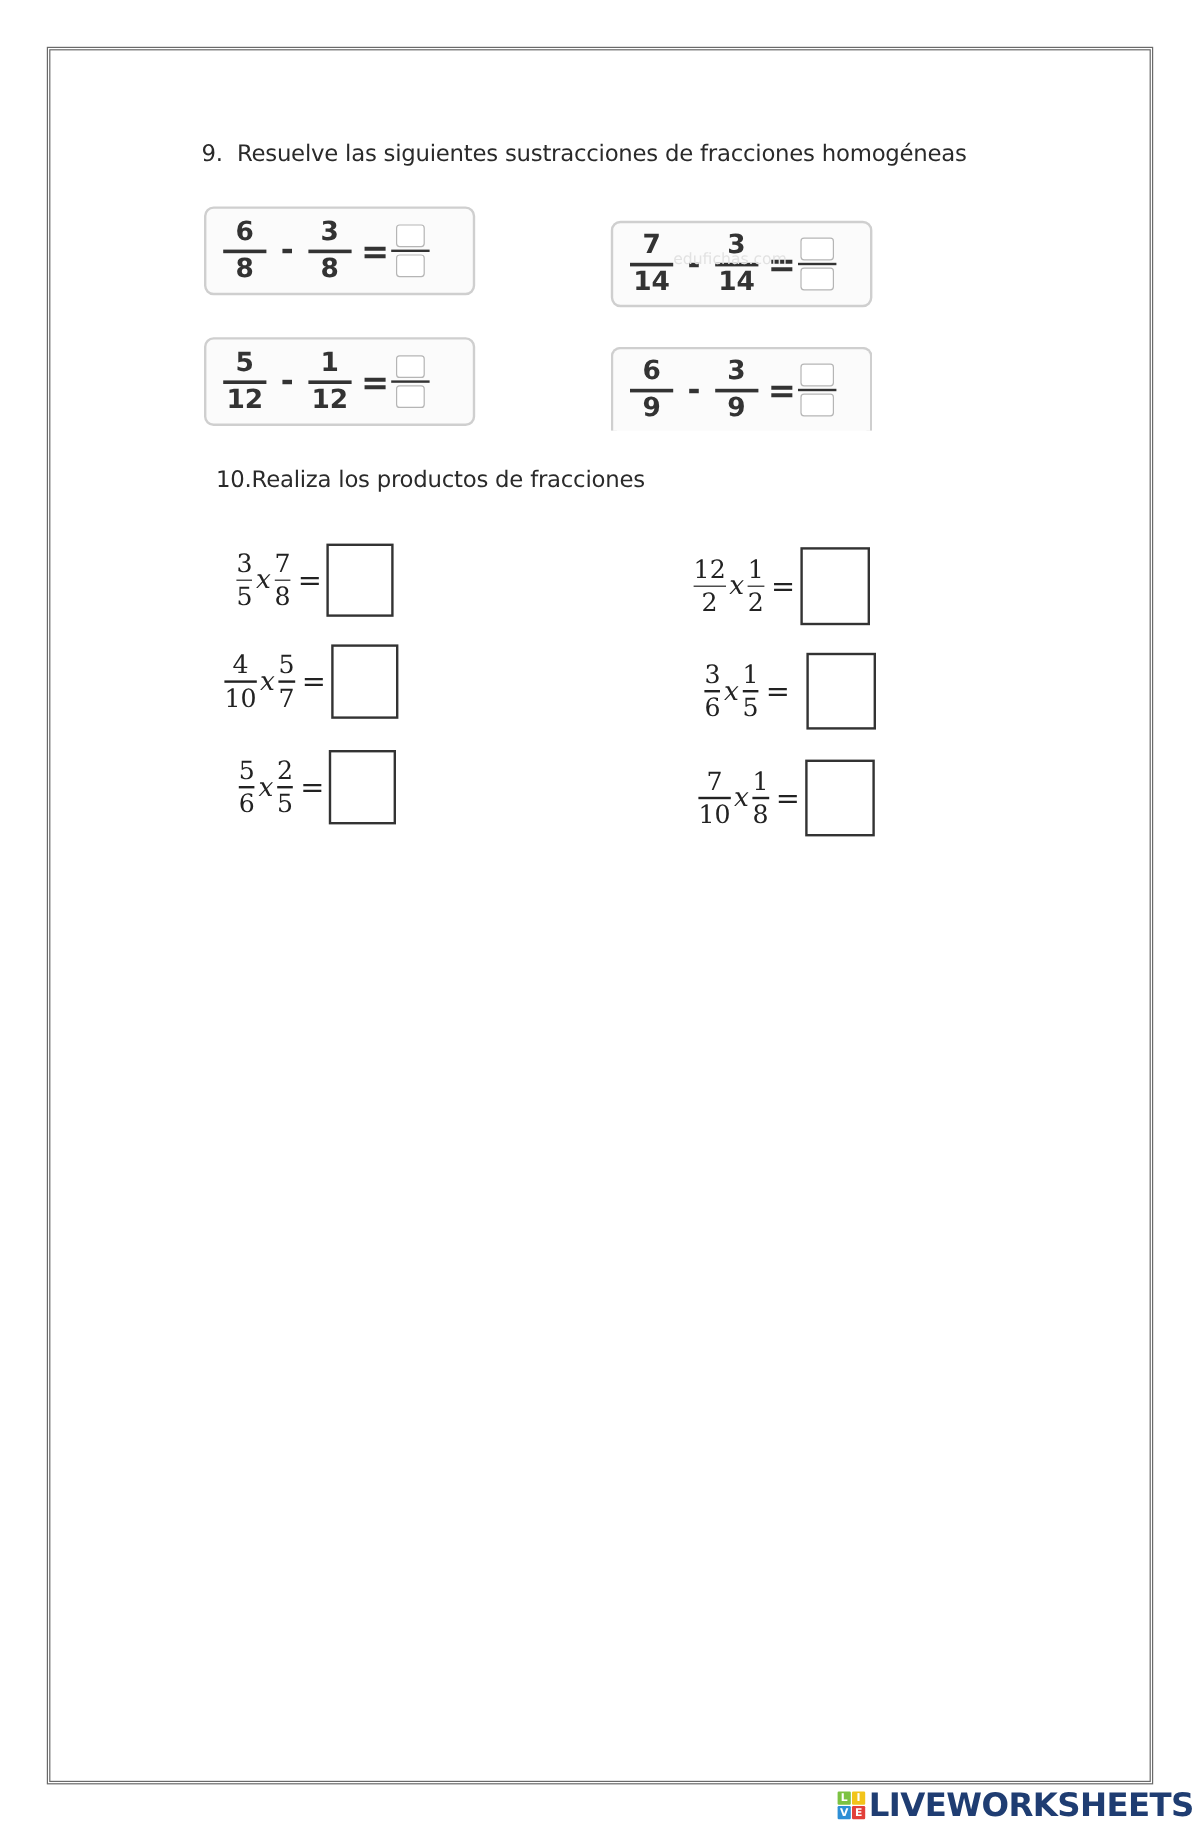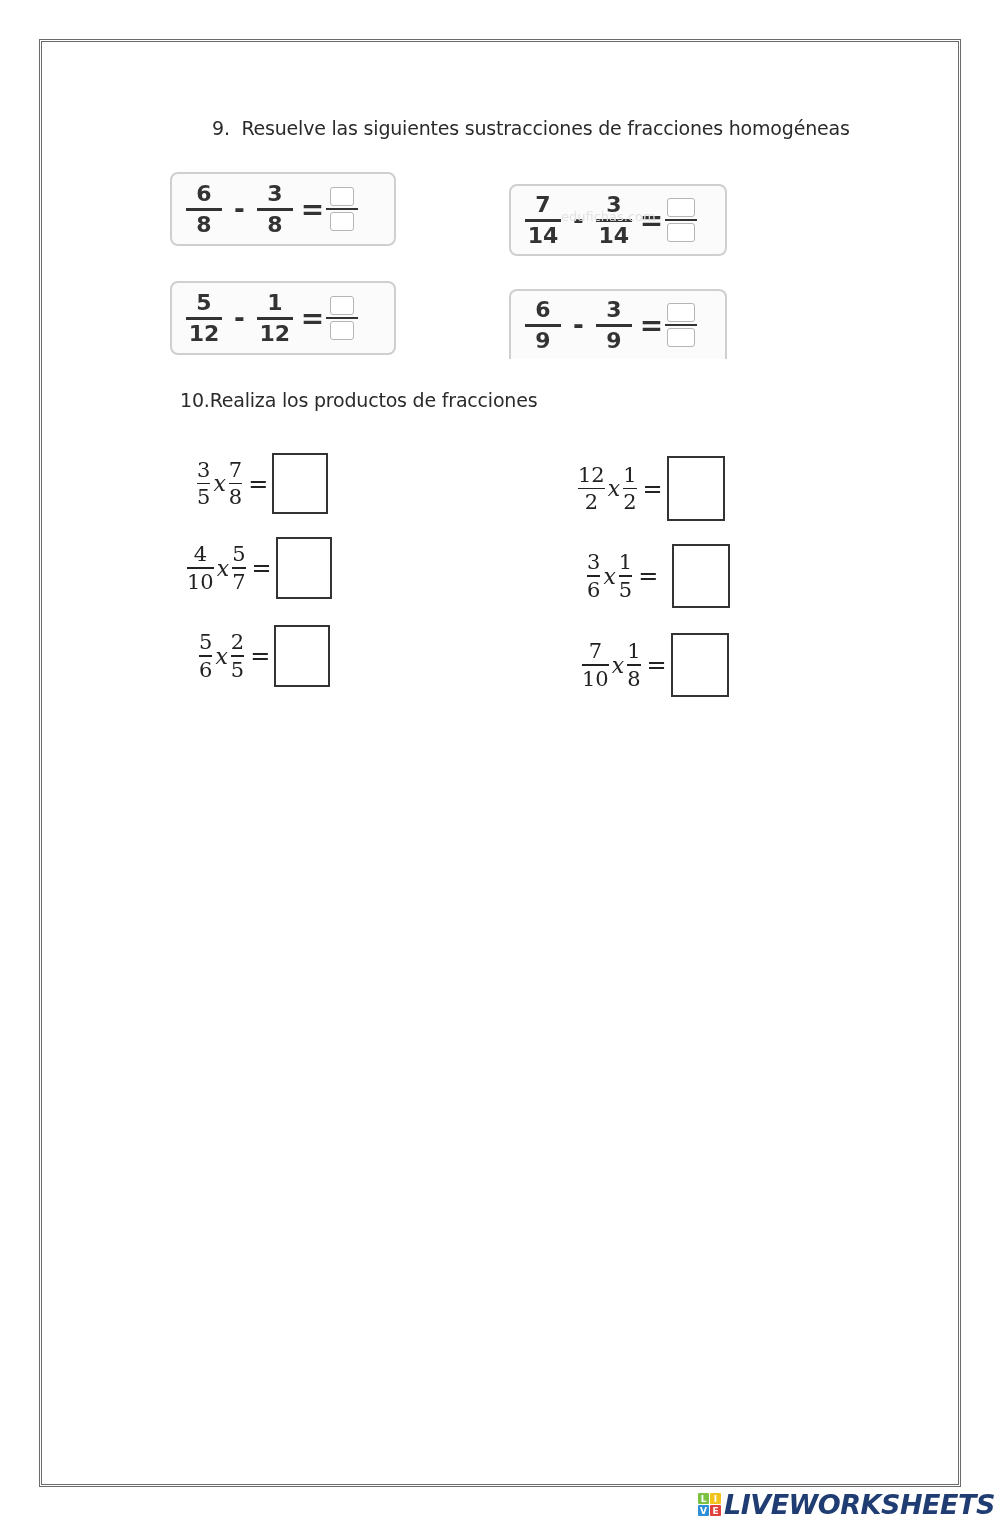--- a/index.html
+++ b/index.html
@@ -20,28 +20,28 @@
   
   .mul { position: absolute; display: flex; align-items: center; font-family: "DejaVu Serif", serif; color: #222; }
   .mfrac { display: inline-flex; flex-direction: column; align-items: center; font-size: 21px; line-height: 24px; }
   .mfrac .bar { height: 1.5px; background: #222; margin: 1px 0; align-self: stretch; }
   .mx { font-style: italic; font-size: 22px; margin: 0 3px; }
   .meq { font-size: 24px; margin: 0 4px 0 6px; }
   .mbox { border: 2px solid #333; background: #fff; box-sizing: border-box; cursor: text; }
   .logo { position: absolute; left: 698px; top: 1489px; display: flex; align-items: center; }
   .logo-grid { display: grid; grid-template-columns: 11px 11px; grid-template-rows: 11px 11px; gap: 1px; margin-right: 3px; }
   .logo-grid span { font-family: "DejaVu Sans", sans-serif; font-weight: bold; font-size: 9px; color: #fff; display: flex; align-items: center; justify-content: center; border-radius: 1px; }
-  .logo-text { font-family: "DejaVu Sans", sans-serif; font-weight: bold; font-size: 27px; color: #1f3d72; letter-spacing: -0.5px; font-style: italic; }
+  .logo-text { font-family: "DejaVu Sans", sans-serif; font-weight: bold; font-size: 27px; color: #1f3d72; letter-spacing: -0.5px; }
 </style>
 </head>
 <body>
 
 <div class="page-border"></div>
 
-<div class="question" style="left:168px; top:117px;margin-left:44px;">
+<div class="question" style="left:168px; top:117px;">
   <span class="q-num">9.</span>&nbsp;
   <span>Resuelve las siguientes sustracciones de fracciones homogéneas</span>
 </div>
 
 <div class="sub-card" style="left:170px; top:172px; width:226px; height:74px;">
   <div class="bfrac">
       <span>6</span>
       <div class="bar"></div>
       <span>8</span>
     </div>

